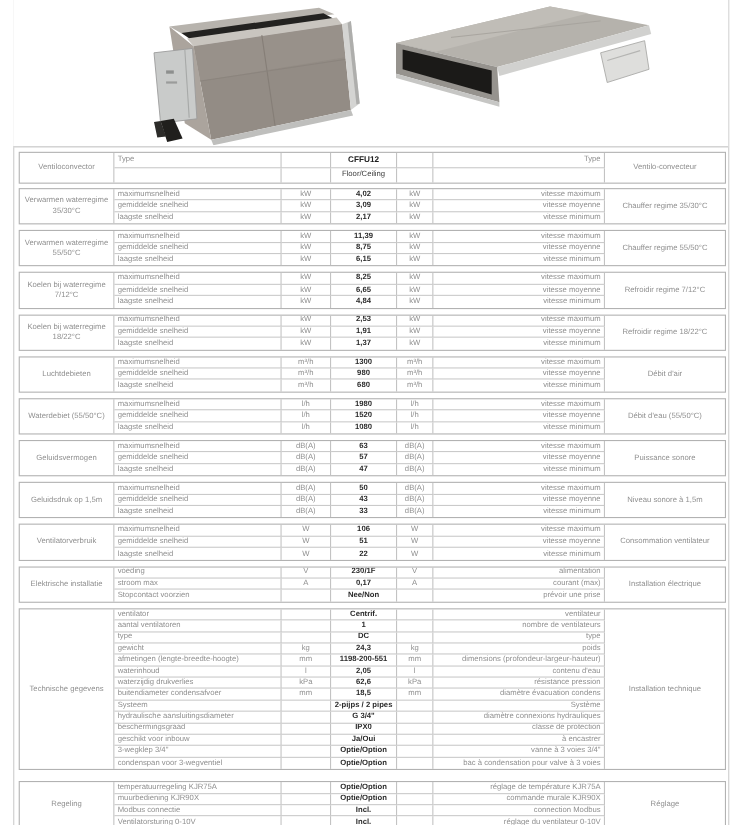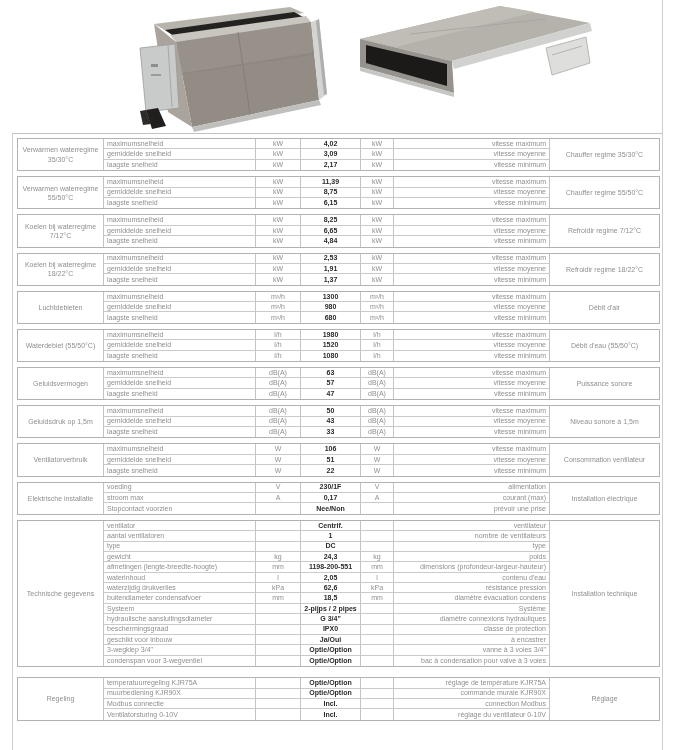--- a/index.html
+++ b/index.html
@@ -97,20 +97,34 @@
     <polygon points="10,38 102,60 104,92 10,66" fill="#96938e"></polygon>
     <polygon points="16,44 97,63 97,85 16,62" fill="#1b1a18"></polygon>
     <polygon points="10,66 104,92 104,96 10,70" fill="#c6c6c4"></polygon>
 
     <polygon points="196,47 236,36 240,62 202,74" fill="#dededc" stroke="#a8a8a6" stroke-width="0.8"></polygon>
     <line x1="202" y1="54" x2="232" y2="45" stroke="#b4b4b2" stroke-width="1"></line>
   </svg>
 </div>
 
 <div class="table-wrap">
+  <div class="block header-block">
+    <div class="cell label-left" style="grid-column:1;grid-row:1 / span 2">Ventiloconvector</div>
+    <div class="cell param-nl" style="grid-column:2;grid-row:1">Type</div>
+    <div class="cell unit" style="grid-column:3;grid-row:1"></div>
+    <div class="cell value model" style="grid-column:4;grid-row:1">CFFU12</div>
+    <div class="cell unit" style="grid-column:5;grid-row:1"></div>
+    <div class="cell param-fr" style="grid-column:6;grid-row:1">Type</div>
+    <div class="cell label-right c7" style="grid-column:7;grid-row:1 / span 2">Ventilo-convecteur</div>
+    <div class="cell param-nl lastrow" style="grid-column:2;grid-row:2"></div>
+    <div class="cell unit lastrow" style="grid-column:3;grid-row:2"></div>
+    <div class="cell value mounting lastrow" style="grid-column:4;grid-row:2">Floor/Ceiling</div>
+    <div class="cell unit lastrow" style="grid-column:5;grid-row:2"></div>
+    <div class="cell param-fr lastrow" style="grid-column:6;grid-row:2"></div>
+  </div>
   <div id="blocks">
       <div class="block">
         <div class="cell label-left c1" style="grid-area: 1 / 1 / span 3;">Verwarmen waterregime 35/30°C</div>
         <div class="cell param-nl c2" style="grid-area: 1 / 2;">maximumsnelheid</div>
         <div class="cell unit c3" style="grid-area: 1 / 3;">kW</div>
         <div class="cell value c4" style="grid-area: 1 / 4;">4,02</div>
         <div class="cell unit c5" style="grid-area: 1 / 5;">kW</div>
         <div class="cell param-fr c6" style="grid-area: 1 / 6;">vitesse maximum</div>
         <div class="cell param-nl c2" style="grid-area: 2 / 2;">gemiddelde snelheid</div>
         <div class="cell unit c3" style="grid-area: 2 / 3;">kW</div>

